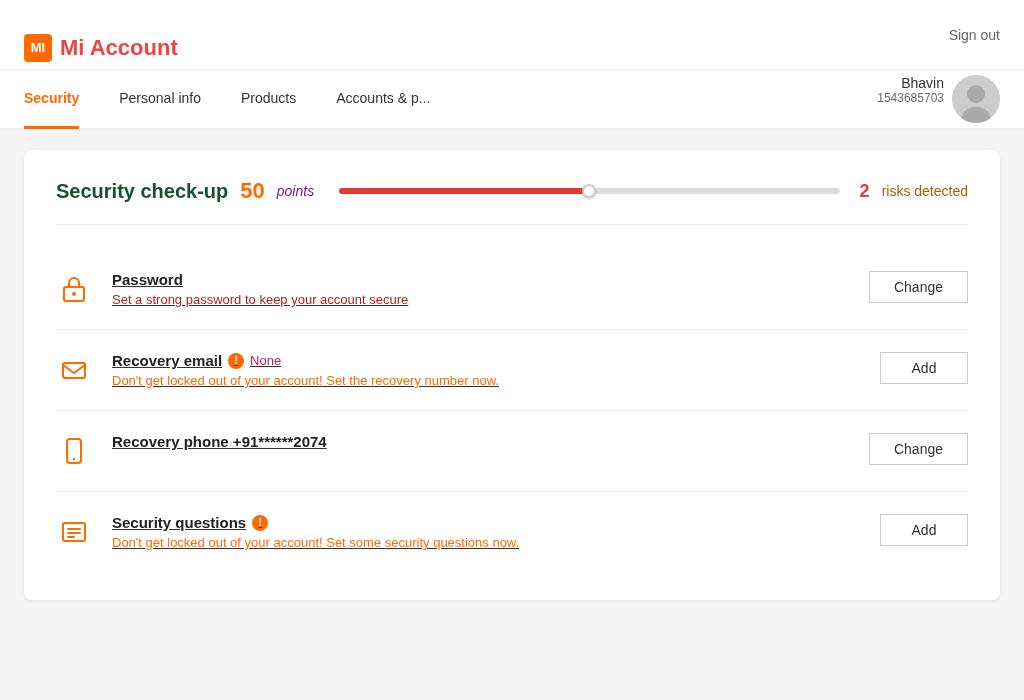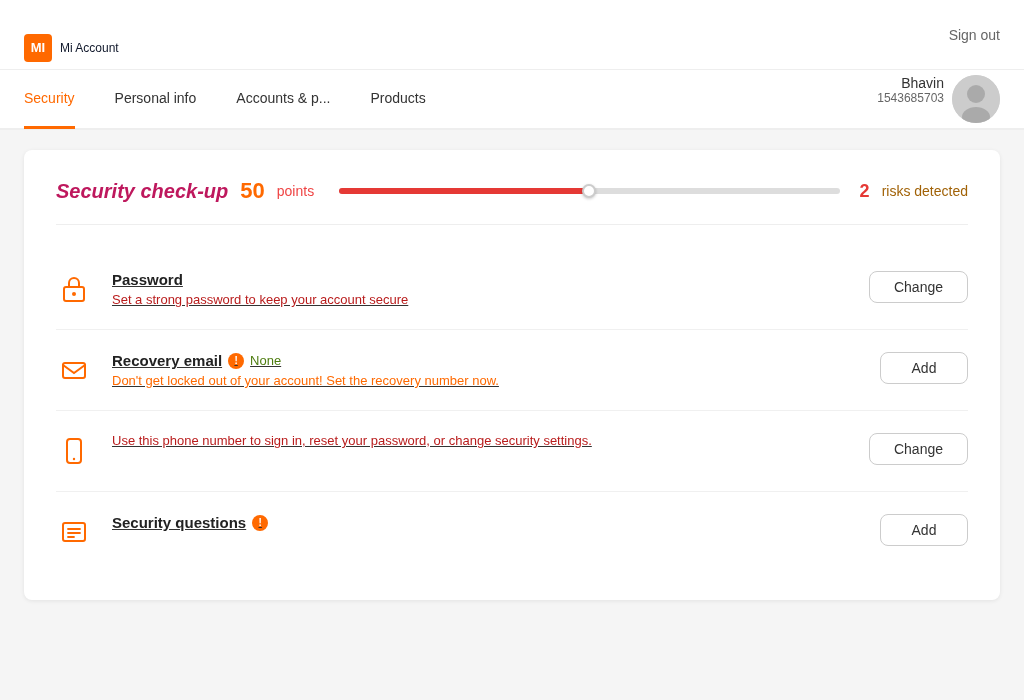--- a/index.html
+++ b/index.html
@@ -33,23 +33,23 @@
       background: #ff6900;
       border-radius: 4px;
       display: flex;
       align-items: center;
       justify-content: center;
       color: #fff;
       font-weight: bold;
       font-size: 13px;
     }
     .logo-text {
-      color: #0f172a;
-      font-size: 12px;
-      font-weight: 400;
+      color: #ef4444;
+      font-size: 22px;
+      font-weight: 700;
     }
     .sign-out-btn {
       background: none;
       border: none;
       color: #666;
       cursor: pointer;
       font-size: 14px;
       margin-left: 24px;
     }
 
@@ -72,21 +72,21 @@
       cursor: pointer;
       font-size: 14px;
       color: #333;
       padding: 20px 0;
       border-bottom: 3px solid transparent;
       text-decoration: none;
     }
     .nav-tab.active {
       color: #ff6900;
       border-bottom-color: #ff6900;
-      font-weight: 400;
+      font-weight: 700;
     }
 
     .user-area {
       display: flex;
       align-items: flex-start;
       gap: 8px;
     }
     .user-info {
       text-align: right;
     }
@@ -126,32 +126,32 @@
       display: flex;
       align-items: center;
       gap: 12px;
       margin-bottom: 24px;
       padding-bottom: 20px;
       border-bottom: 1px solid #eee;
     }
     .checkup-title {
       font-size: 20px;
       font-weight: bold;
-      color: #be185d;
-      font-style: italic;
+      color: #14532d;
     }
     .points-value {
       font-size: 22px;
       font-weight: bold;
       color: #ff6900;
     }
     .points-label {
       font-size: 14px;
-      color: #ef4444;
+      color: #701a75;
       margin-right: 5px;
+      font-style: italic;
     }
     .progress-container {
       flex: 1;
       height: 6px;
       background: #ddd;
       border-radius: 3px;
       position: relative;
       margin: 0 8px;
     }
     .progress-bar {
@@ -218,21 +218,21 @@
       gap: 6px;
     }
     .item-desc {
       font-size: 13px;
       color: #b91c1c;
     }
     .item-desc.warning {
       color: #ff6900;
     }
     .badge-none {
-      color: #4d7c0f;
+      color: #be185d;
       font-size: 13px;
       font-weight: 500;
     }
     .info-icon {
       width: 16px;
       height: 16px;
       border-radius: 50%;
       background: #ff6900;
       color: #fff;
       font-size: 10px;
@@ -244,21 +244,21 @@
     }
 
     .item-action {
       flex-shrink: 0;
     }
     .action-btn {
       border: 1px solid #ccc;
       background: #fff;
       color: #333;
       padding: 7px 24px;
-      border-radius: 8px;
+      border-radius: 0;
       cursor: pointer;
       font-size: 14px;
       min-width: 88px;
     }
   </style>
 </head>
 <body>
 
 <div class="header">
   <div class="logo-area">
@@ -267,22 +267,22 @@
     </div>
     <span class="logo-text">Mi Account</span>
   </div>
   <button class="sign-out-btn">Sign out</button>
 </div>
 
 <nav class="nav">
   <div class="nav-tabs">
     <a class="nav-tab active">Security</a>
     <a class="nav-tab">Personal info</a>
+    <a class="nav-tab">Products</a>
     <a class="nav-tab">Accounts &amp; p...</a>
-    <a class="nav-tab">Products</a>
   </div>
   <div class="user-area">
     <div class="user-info">
       <div class="user-name">Bhavin</div>
       <div class="user-id">1543685703</div>
     </div>
     <div class="avatar">
       <svg viewBox="0 0 48 48" xmlns="http://www.w3.org/2000/svg">
         <circle cx="24" cy="24" r="24" fill="#ccc"></circle>
         <circle cx="24" cy="19" r="9" fill="#aaa"></circle>
@@ -346,41 +346,42 @@
     </div>
 
     <div class="security-item">
       <div class="item-icon">
         <svg viewBox="0 0 28 28" fill="none" xmlns="http://www.w3.org/2000/svg">
           <rect x="7" y="2" width="14" height="24" rx="3" stroke="#ff6900" stroke-width="2" fill="none"></rect>
           <circle cx="14" cy="22" r="1.2" fill="#ff6900"></circle>
         </svg>
       </div>
       <div class="item-content">
-        <div class="item-desc">Use this phone number to sign in, reset your password, or change security settings.</div>
+        <div class="item-title">Recovery phone +91******2074</div>
       </div>
       <div class="item-action">
         <button class="action-btn">Change</button>
       </div>
     </div>
 
     <div class="security-item">
       <div class="item-icon">
         <svg viewBox="0 0 28 28" fill="none" xmlns="http://www.w3.org/2000/svg">
           <rect x="3" y="5" width="22" height="18" rx="2" stroke="#ff6900" stroke-width="2" fill="none"></rect>
           <line x1="8" y1="11" x2="20" y2="11" stroke="#ff6900" stroke-width="1.8" stroke-linecap="round"></line>
           <line x1="8" y1="15" x2="20" y2="15" stroke="#ff6900" stroke-width="1.8" stroke-linecap="round"></line>
           <line x1="8" y1="19" x2="14" y2="19" stroke="#ff6900" stroke-width="1.8" stroke-linecap="round"></line>
         </svg>
       </div>
       <div class="item-content">
         <div class="item-title">
           <span>Security questions</span>
           <span class="info-icon">!</span>
         </div>
+        <div class="item-desc warning">Don't get locked out of your account! Set some security questions now.</div>
       </div>
       <div class="item-action">
         <button class="action-btn">Add</button>
       </div>
     </div>
 
   </div>
 </div>
 
 </body></html>

